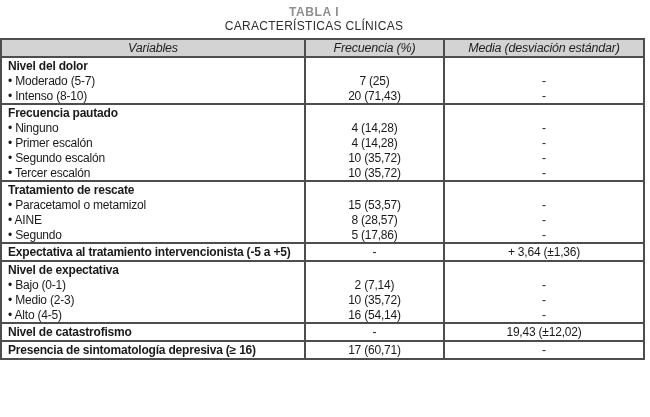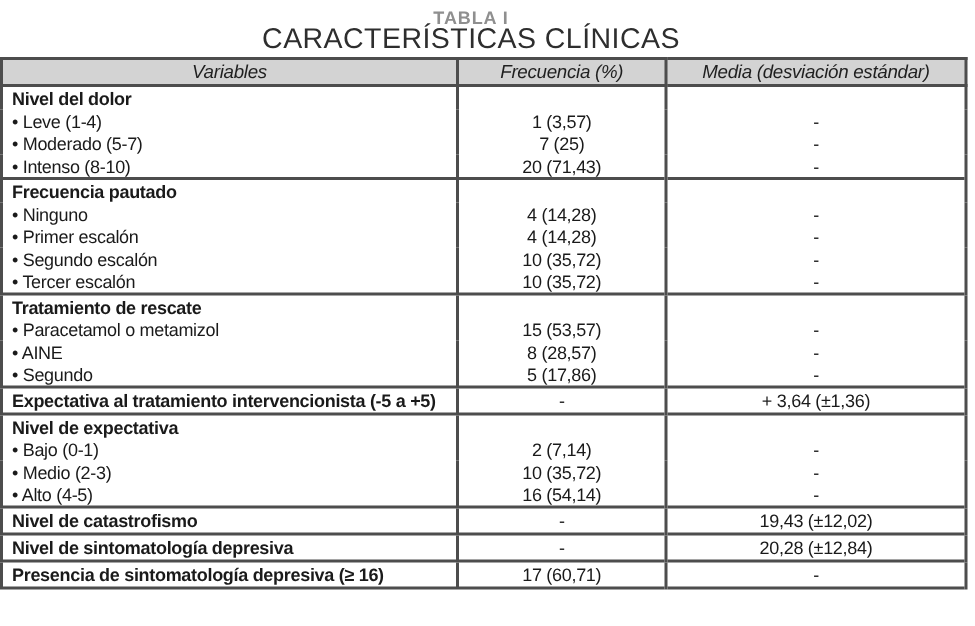--- a/index.html
+++ b/index.html
@@ -23,21 +23,21 @@
   .table-label {
     color: #8f8f8f;
     font-weight: bold;
     font-size: 12px;
     letter-spacing: 0.6px;
     line-height: 14px;
   }
   .table-title {
     color: #2e2e2e;
     font-weight: 500;
-    font-size: 19px;
+    font-size: 12px;
     letter-spacing: 0.3px;
     line-height: 15px;
   }
   table.clin {
     border-collapse: collapse;
     table-layout: fixed;
     width: 643px;
     margin: 4px auto 0 auto;
     border: 2px solid #4d4d4d;
   }
@@ -94,25 +94,20 @@
         <th>Variables</th>
         <th>Frecuencia (%)</th>
         <th>Media (desviación estándar)</th>
       </tr>
     </thead>
     <tbody>
         <tr class="row-section">
           <td>Nivel del dolor</td>
           <td></td>
           <td></td>
-        </tr>
-        <tr class="row-item">
-          <td>• Leve (1-4)</td>
-          <td>1 (3,57)</td>
-          <td>-</td>
         </tr>
         <tr class="row-item">
           <td>• Moderado (5-7)</td>
           <td>7 (25)</td>
           <td>-</td>
         </tr>
         <tr class="row-item">
           <td>• Intenso (8-10)</td>
           <td>20 (71,43)</td>
           <td>-</td>
@@ -186,24 +181,19 @@
           <td>• Alto (4-5)</td>
           <td>16 (54,14)</td>
           <td>-</td>
         </tr>
         <tr class="row-single">
           <td>Nivel de catastrofismo</td>
           <td>-</td>
           <td>19,43 (±12,02)</td>
         </tr>
         <tr class="row-single">
-          <td>Nivel de sintomatología depresiva</td>
-          <td>-</td>
-          <td>20,28 (±12,84)</td>
-        </tr>
-        <tr class="row-single">
           <td>Presencia de sintomatología depresiva (≥ 16)</td>
           <td>17 (60,71)</td>
           <td>-</td>
         </tr>
       </tbody>
   </table>
 </div>
 
 </body></html>

